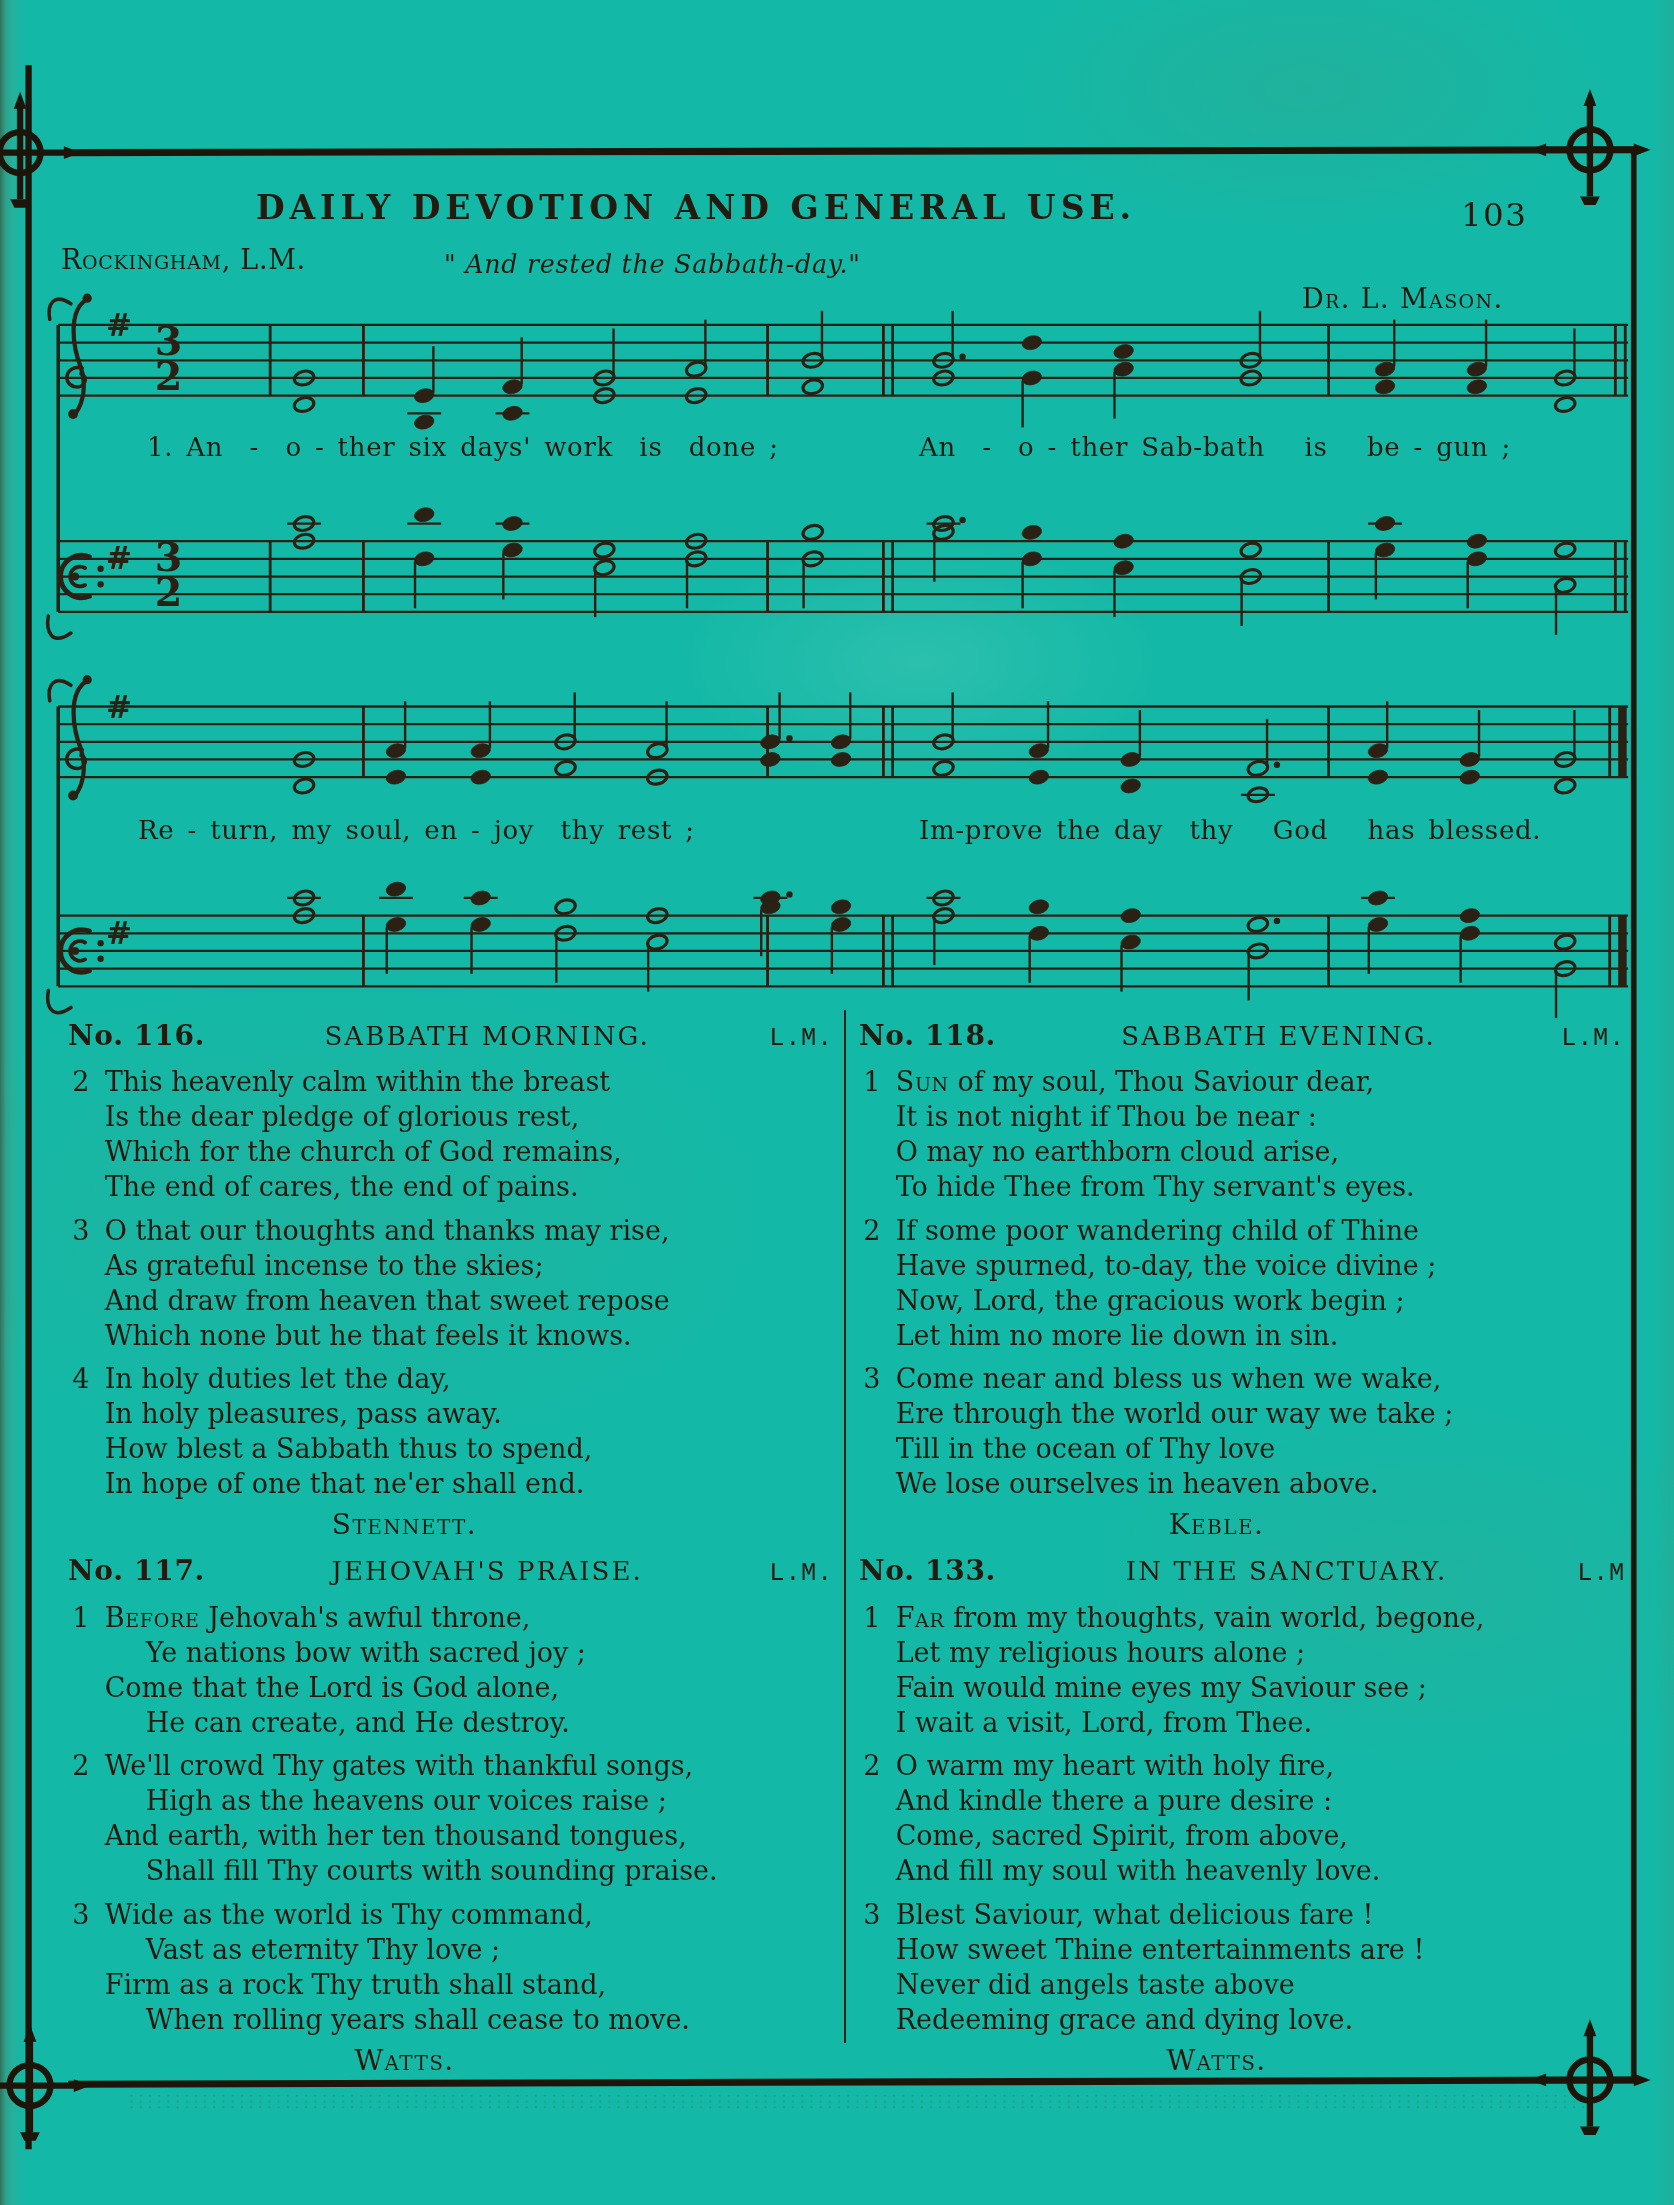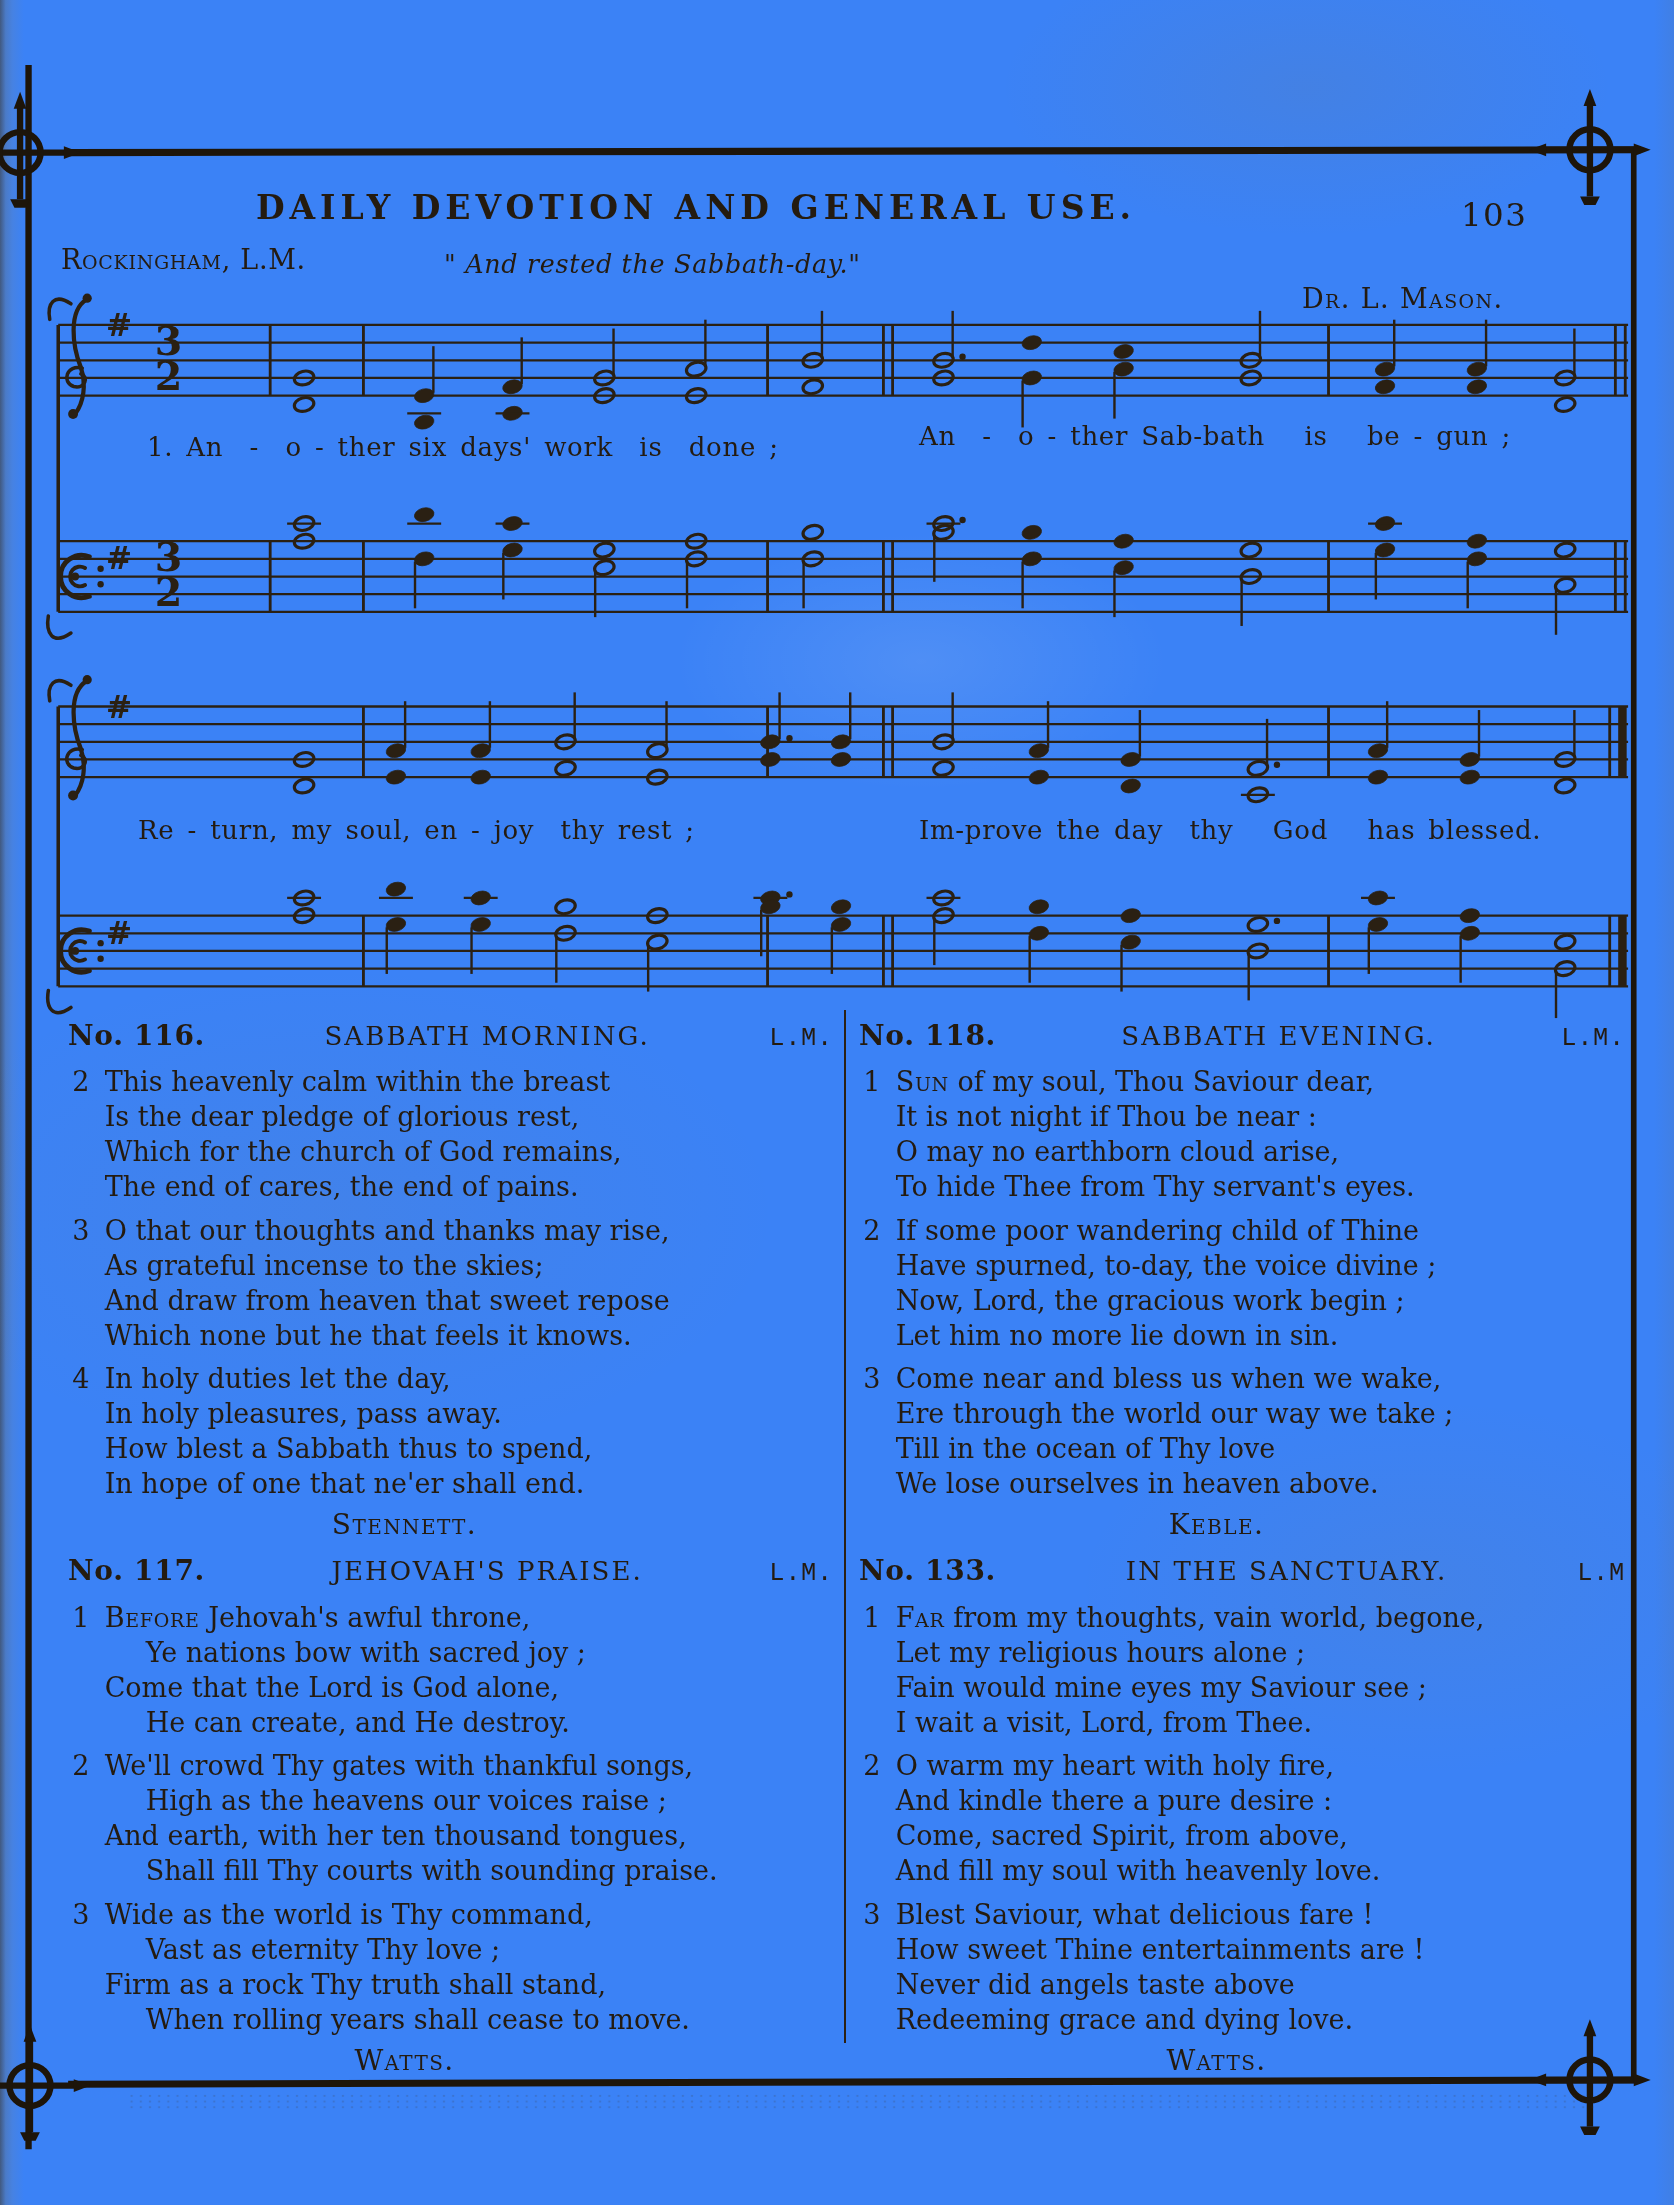--- a/index.html
+++ b/index.html
@@ -1,18 +1,18 @@
 <!DOCTYPE html>
 <html style="font-size:11.3px"><head>
 <meta charset="utf-8">
 <style>
   html,body{margin:0;padding:0;background:#5f5338;}
   .page{
     position:relative;width:1675px;height:2205px;overflow:hidden;
-    background:#3b82f6;
+    background:#14b8a6;
     font-family:"DejaVu Serif","Liberation Serif",serif;
     color:#241b10;
   }
   
   .page::before{
     content:"";position:absolute;inset:0;pointer-events:none;
     background:
       radial-gradient(438px 212px at 78% 4%, rgba(140,118,70,.10), transparent 70%),
       radial-gradient(636px 353px at 20% 55%, rgba(150,128,80,.07), transparent 70%),
       radial-gradient(495px 269px at 85% 72%, rgba(150,128,80,.08), transparent 70%),
@@ -31,21 +31,21 @@
   
   .title{position:absolute;top:188px;left:166px;width:1060px;text-align:center;
     font-size:33px;font-weight:bold;letter-spacing:5px;white-space:nowrap;}
   .pagenum{position:absolute;top:196px;left:1461px;font-size:32.5px;letter-spacing:1.4px;}
   .tune{position:absolute;top:244px;left:61px;font-size:27px;font-variant:small-caps;letter-spacing:0.7px;}
   .epigraph{position:absolute;top:249px;left:444px;font-size:25.4px;font-style:italic;letter-spacing:0.7px;}
   .composer{position:absolute;top:283px;left:1302px;font-size:27px;font-variant:small-caps;letter-spacing:1.4px;}
 
   
   .lyric{position:absolute;font-size:26px;white-space:pre;letter-spacing:0.7px;word-spacing:4.2px;}
-  #l1a{top:432px;left:147px;} #l1b{top:421px;left:919px;}
+  #l1a{top:432px;left:147px;} #l1b{top:432px;left:919px;}
   #l2a{top:815px;left:138px;} #l2b{top:815px;left:919px;}
 
   
   .col{position:absolute;top:1015px;font-size:27px;line-height:35px;}
   #col-left{left:68px;width:765px;}
   #col-right{left:859px;width:766px;}
   .divider{position:absolute;top:1010px;left:844px;width:2.1px;height:1033px;background:#2c2114;}
 
   .hymn-head{display:grid;grid-template-columns:auto 1fr auto;align-items:baseline;margin:2.8px 0 8.5px;}
   .hymn-no{font-weight:bold;font-size:28px;letter-spacing:0.7px;}

